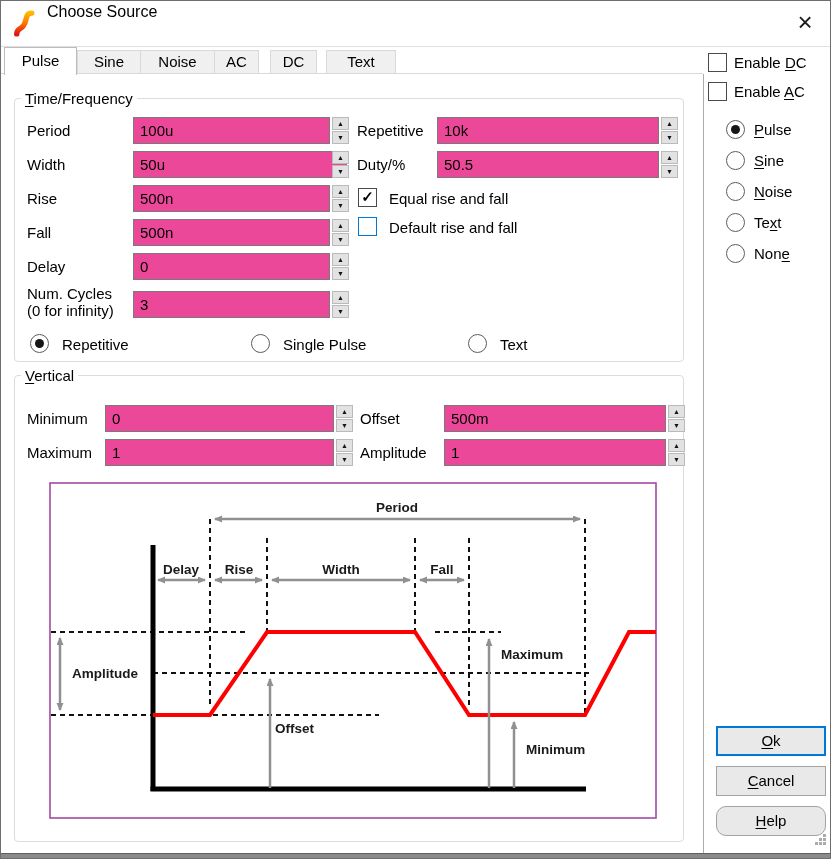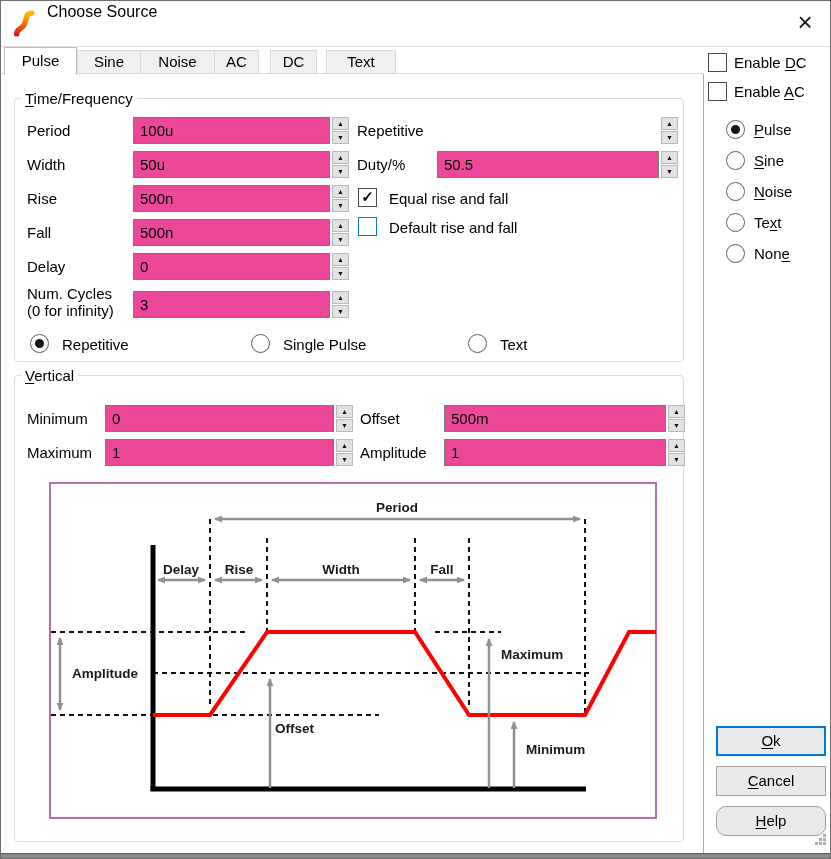--- a/index.html
+++ b/index.html
@@ -117,21 +117,21 @@
     <span class="legend"><span></span><span class="u">T</span><span>ime/Frequency</span></span>
 
     <span class="flabel" style="left:12px;top:23px;">Period</span>
     <input class="tinput" style="left: 118px; top: 18px; width: 197px;" value="100u">
     <div class="spin" style="left:317px;top:18px;">
       <span class="sbtn">▲</span>
       <span class="sbtn">▼</span>
     </div>
 
     <span class="flabel" style="left:12px;top:57px;">Width</span>
-    <input class="tinput" style="left: 118px; top: 52px; width: 197px;" value="50u">
+    <input class="tinput" style="left: 118px; top: 52px; width: 214px;" value="50u">
     <div class="spin" style="left:317px;top:52px;">
       <span class="sbtn">▲</span>
       <span class="sbtn">▼</span>
     </div>
 
     <span class="flabel" style="left:12px;top:91px;">Rise</span>
     <input class="tinput" style="left: 118px; top: 86px; width: 197px;" value="500n">
     <div class="spin" style="left:317px;top:86px;">
       <span class="sbtn">▲</span>
       <span class="sbtn">▼</span>
@@ -153,20 +153,21 @@
 
     <span class="flabel" style="left:12px;top:186px;">Num. Cycles</span>
     <span class="flabel" style="left:12px;top:203px;">(0 for infinity)</span>
     <input class="tinput" style="left: 118px; top: 192px; width: 197px;" value="3">
     <div class="spin" style="left:317px;top:192px;">
       <span class="sbtn">▲</span>
       <span class="sbtn">▼</span>
     </div>
 
     <span class="flabel" style="left:342px;top:23px;">Repetitive</span>
+    <input class="tinput" style="left: 422px; top: 18px; width: 222px;" value="10k">
     <div class="spin" style="left:646px;top:18px;">
       <span class="sbtn">▲</span>
       <span class="sbtn">▼</span>
     </div>
 
     <span class="flabel" style="left:342px;top:57px;">Duty/%</span>
     <input class="tinput" style="left: 422px; top: 52px; width: 222px;" value="50.5">
     <div class="spin" style="left:646px;top:52px;">
       <span class="sbtn">▲</span>
       <span class="sbtn">▼</span>

